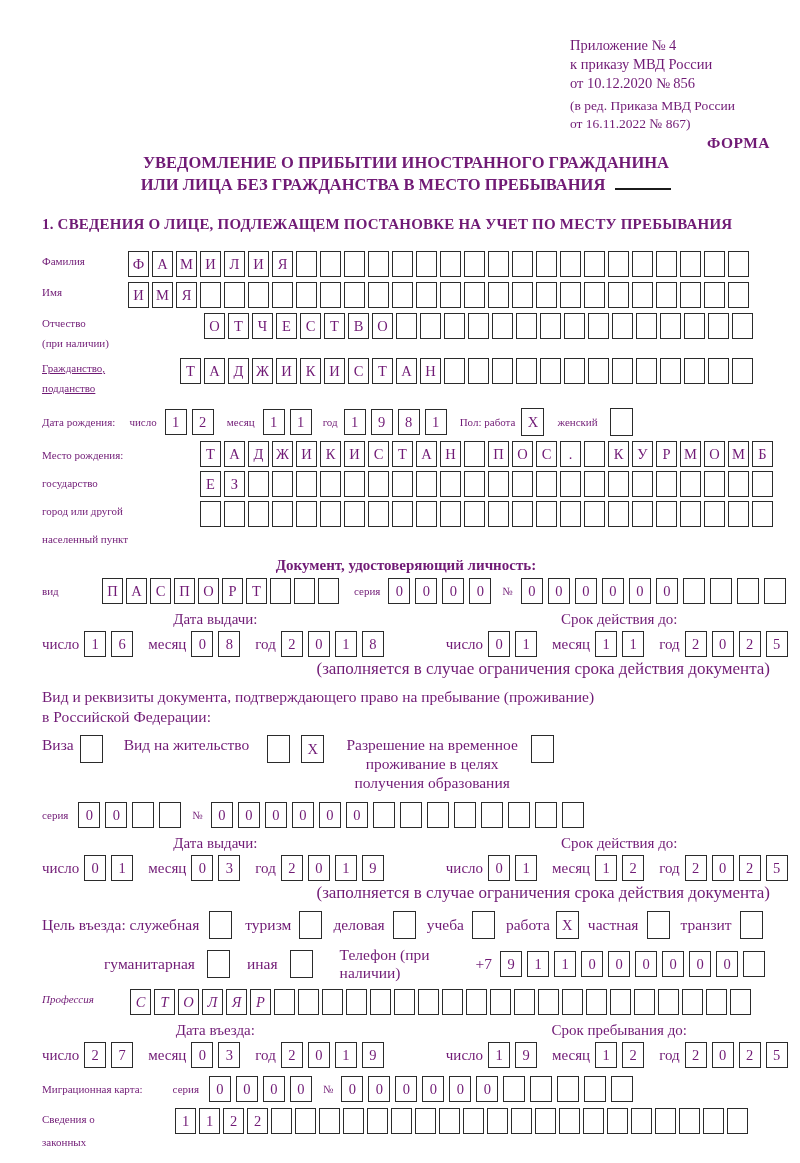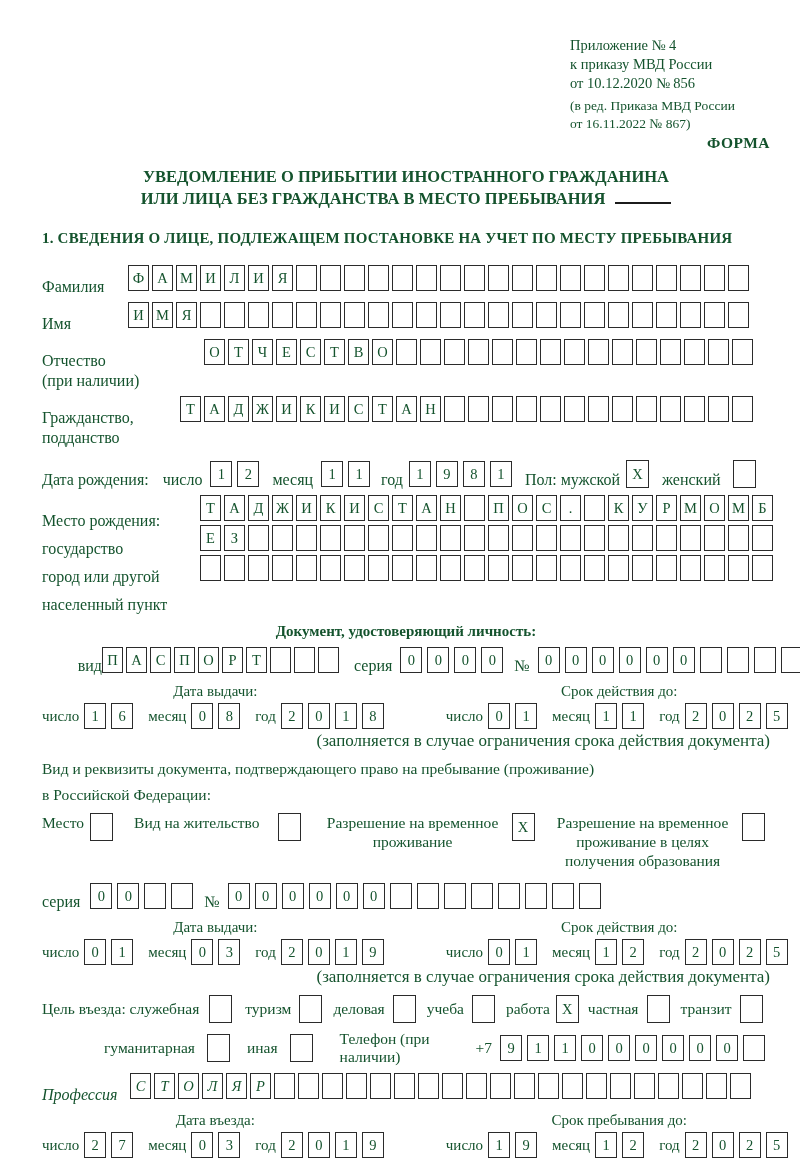--- a/index.html
+++ b/index.html
@@ -1,31 +1,31 @@
 <!DOCTYPE html>
 <html><head>
 <meta charset="utf-8">
 <style>
   html,body { margin:0; padding:0; background:#888; }
   .page {
     width:800px; height:1163px; background:#ffffff; margin:0 auto;
     box-sizing:border-box; padding:36px 30px 0 42px; position:relative;
-    font-family:"Liberation Serif","DejaVu Serif",serif; color:#14532d; overflow:hidden;
+    font-family:"Liberation Serif","DejaVu Serif",serif; color:#701a75; overflow:hidden;
   }
   .hdr { width:200px; margin-left:auto; font-size:14.5px; line-height:19px; }
   .hdr .small { font-size:13.5px; line-height:18px; }
   .hdr .gap { height:4px; }
   .forma { text-align:right; font-weight:bold; font-size:15.5px; letter-spacing:.5px; }
-  .title { text-align:center; font-weight:bold; font-size:16.5px; line-height:22px; margin-top:14px; }
+  .title { text-align:center; font-weight:bold; font-size:16.5px; line-height:22px; }
   .blank-line { display:inline-block; width:56px; border-bottom:2px solid #1b1b1b; margin-left:10px; }
   .sec-head { font-weight:bold; font-size:15px; margin-top:20px; letter-spacing:.2px;font-family:Liberation Serif, serif; }
   .form-area { margin-top:18px; }
   .row { display:flex; align-items:flex-start; margin-bottom:5px; }
-  .lbl { font-size:16px; line-height:20px;margin-top:12px; }
-  .w86 { flex:0 0 86px; } .w162 { flex:0 0 162px; } .w138 { flex:0 0 138px; }
+  .lbl { font-size:11px; line-height:20px; }
+  .w86 { flex:0 0 86px; } .w162 { flex:0 0 162px; } .w138 { flex:0 0 138px;text-decoration:underline; }
   .w158 { flex:0 0 158px; } .w133 { flex:0 0 133px; } .w88 { flex:0 0 88px; }
   .cells { display:flex; }
   .cell {
     box-sizing:border-box; flex:0 0 21px; width:21px; height:26px; margin-right:3px;
     border:1.6px solid #2b2b2b; display:flex; align-items:center; justify-content:center;
     font-size:14.5px; background:#fff;
   }
   .sp .cell { flex-basis:22px; width:22px; margin-right:5px; }
   .cbx .cell { flex-basis:23px; width:23px; height:28px; }
   .mb4 { margin-bottom:4px; }
@@ -33,21 +33,21 @@
   .stack > div:last-child { margin-bottom:0; }
   .center-b { text-align:center; font-weight:bold; font-size:15px; margin:4px 0 4px; }
   .dpair { display:flex; margin-bottom:2px;gap:29px; }
   .dgroup { width:370px; }
   .dgroup.rg { margin-left:28px; width:360px; }
   .dhead { text-align:center; font-size:15px; margin-bottom:3px; }
   .drow { display:flex; align-items:center; font-size:15px; }
   .dlbl { margin-right:5px; }
   .dgap { width:10px; }
   .note-right { text-align:right; font-size:17px; margin:2px 0 8px; }
-  .plain { font-size:15.5px; line-height:20px; margin-bottom:6px; }
+  .plain { font-size:15.5px; line-height:20px; }
   .opt-row { display:flex; align-items:flex-start; margin:8px 0 10px; }
   .opt-lbl { font-size:15.5px; line-height:19px; }
   .opt-center { text-align:center; }
   .ml6{margin-left:6px;} .ml8{margin-left:8px;} .ml10{margin-left:10px;} .ml12{margin-left:12px;}
   .ml14{margin-left:14px;} .ml18{margin-left:18px;} .ml24{margin-left:24px;} .ml30{margin-left:30px;}
   .purp { display:flex; align-items:center; margin-bottom:7px; font-size:15.5px; }
 </style>
 </head>
 <body>
 
@@ -213,21 +213,21 @@
           <span class="cell">1</span>
           <span class="cell">1</span>
         </span>
       <span class="lbl ml6">год</span>
       <span class="cells sp ml6">
           <span class="cell">1</span>
           <span class="cell">9</span>
           <span class="cell">8</span>
           <span class="cell">1</span>
         </span>
-      <span class="lbl ml8">Пол: мужской</span>
+      <span class="lbl ml8">Пол: работа</span>
       <span class="cells cbx ml6">
           <span class="cell">X</span>
         </span>
       <span class="lbl ml10">женский</span>
       <span class="cells cbx ml12">
           <span class="cell"></span>
         </span>
     </div>
 
     <div class="row" style="margin-bottom:2px;">
@@ -314,21 +314,21 @@
             <span class="cell"></span>
             <span class="cell"></span>
             <span class="cell"></span>
             <span class="cell"></span>
           </div>
       </span>
     </div>
 
     <div class="center-b">Документ, удостоверяющий личность:</div>
 
-    <div class="row" style="align-items:center; margin-bottom:7px;text-align:right;">
+    <div class="row" style="align-items:center; margin-bottom:7px;">
       <span class="lbl" style="flex:0 0 60px;">вид</span>
       <span class="cells">
           <span class="cell">П</span>
           <span class="cell">А</span>
           <span class="cell">С</span>
           <span class="cell">П</span>
           <span class="cell">О</span>
           <span class="cell">Р</span>
           <span class="cell">Т</span>
           <span class="cell"></span>
@@ -406,29 +406,28 @@
             </span>
         </div>
       </div>
     </div>
     <div class="note-right">(заполняется в случае ограничения срока действия документа)</div>
 
     <div class="plain">Вид и реквизиты документа, подтверждающего право на пребывание (проживание)</div>
     <div class="plain" style="margin-bottom:2px;">в Российской Федерации:</div>
 
     <div class="opt-row">
-      <span class="opt-lbl">Место</span>
+      <span class="opt-lbl">Виза</span>
       <span class="cells cbx ml6">
           <span class="cell"></span>
         </span>
       <span class="opt-lbl ml18">Вид на жительство</span>
       <span class="cells cbx ml18">
           <span class="cell"></span>
         </span>
-      <span class="opt-lbl opt-center ml18" style="width:182px;">Разрешение на временное проживание</span>
       <span class="cells cbx ml8">
           <span class="cell">X</span>
         </span>
       <span class="opt-lbl opt-center ml14" style="width:182px;">Разрешение на временное проживание в целях получения образования</span>
       <span class="cells cbx ml8">
           <span class="cell"></span>
         </span>
     </div>
 
     <div class="row" style="align-items:center; margin-bottom:7px;">

